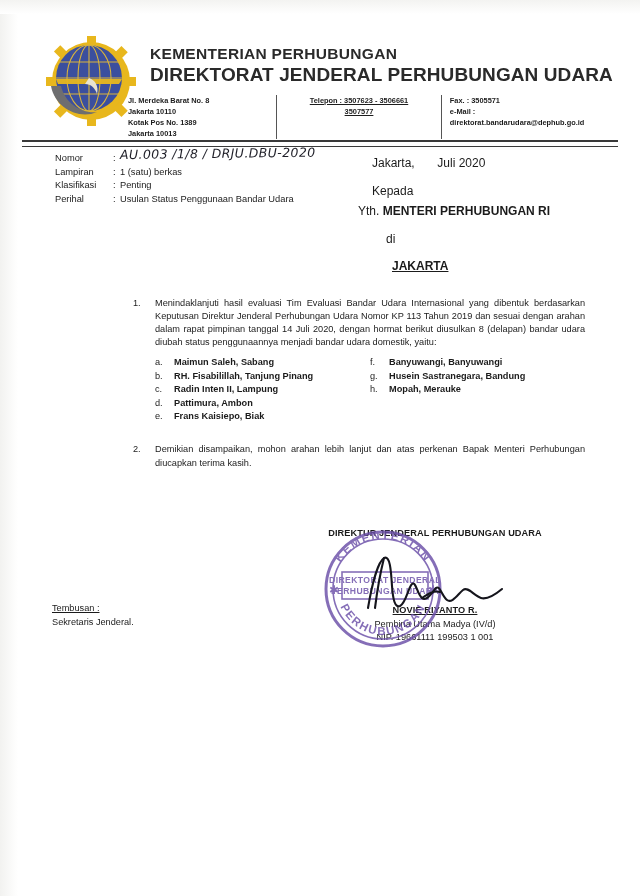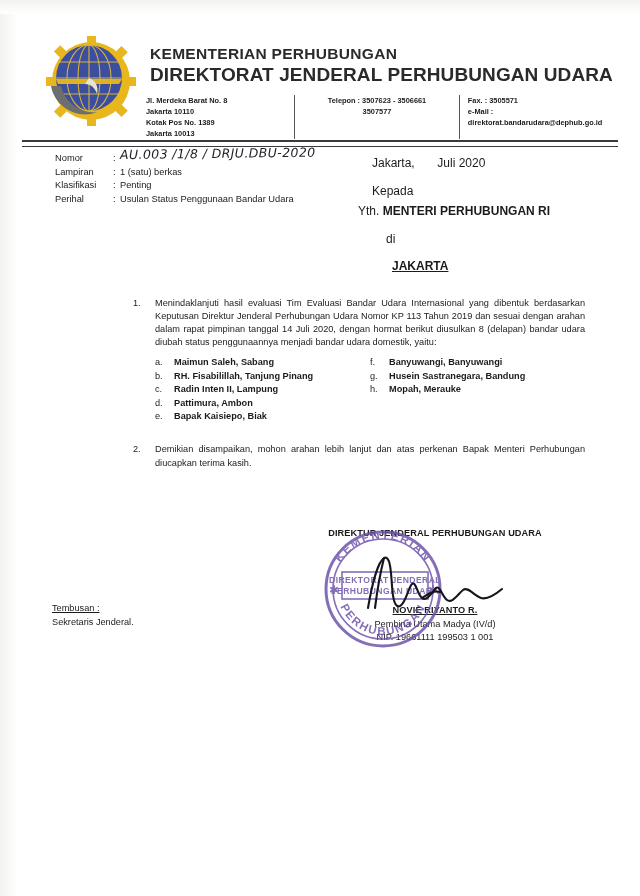--- a/index.html
+++ b/index.html
@@ -65,34 +65,34 @@
     font-size: 19px;
     font-weight: bold;
     letter-spacing: 0.1px;
     color: #2a2a2a;
     line-height: 1.25;
     white-space: nowrap;
   }
 
   .contact-row {
     position: absolute;
-    left: 146px;
+    left: 128px;
     top: 95px;
     width: 470px;
     display: flex;
   }
   .contact-col {
     font-size: 7.4px;
     font-weight: bold;
     line-height: 1.5;
     color: #1c1c1c;
     padding: 0 8px;
   }
   .contact-col.c1 { width: 150px; padding-left: 0; }
-  .contact-col.c2 { width: 158px; border-left: 1px solid #555; text-align: center; }
+  .contact-col.c2 { width: 158px; border-left: 1px solid #555; text-align: center; text-decoration: underline; }
   .contact-col.c3 { width: 150px; border-left: 1px solid #555; }
   .contact-col.c3 .mail { word-break: break-all; }
 
   .rule-double {
     position: absolute;
     left: 22px;
     top: 140px;
     width: 596px;
     height: 4px;
     border-top: 2px solid #3a3a3a;
@@ -352,21 +352,21 @@
         <div class="ap-row">
           <span class="ap-letter">c.</span>
           <span class="ap-name">Radin Inten II, Lampung</span>
         </div>
         <div class="ap-row">
           <span class="ap-letter">d.</span>
           <span class="ap-name">Pattimura, Ambon</span>
         </div>
         <div class="ap-row">
           <span class="ap-letter">e.</span>
-          <span class="ap-name">Bapak Kaisiepo, Biak</span>
+          <span class="ap-name">Frans Kaisiepo, Biak</span>
         </div>
       </div>
       <div class="airports-col">
         <div class="ap-row">
           <span class="ap-letter">f.</span>
           <span class="ap-name">Banyuwangi, Banyuwangi</span>
         </div>
         <div class="ap-row">
           <span class="ap-letter">g.</span>
           <span class="ap-name">Husein Sastranegara, Bandung</span>

